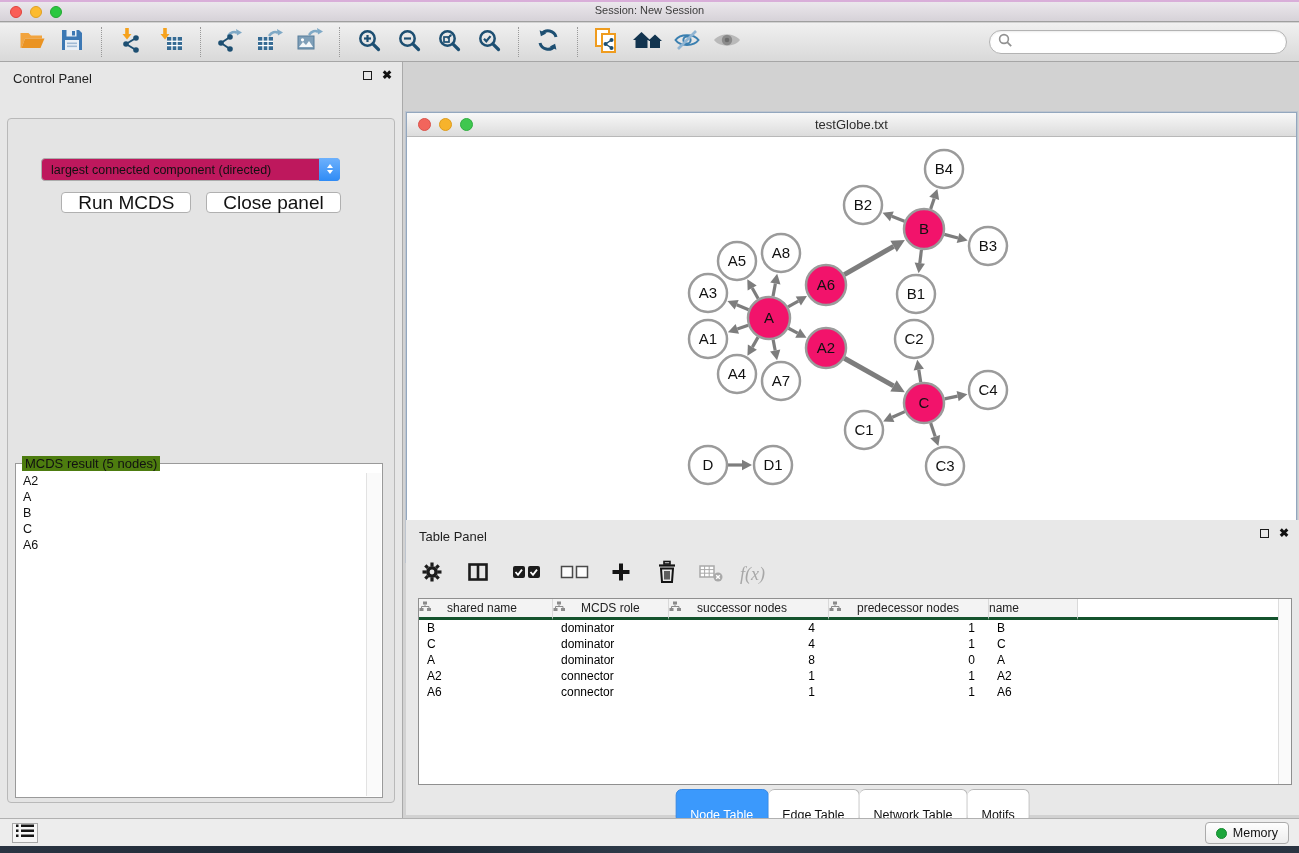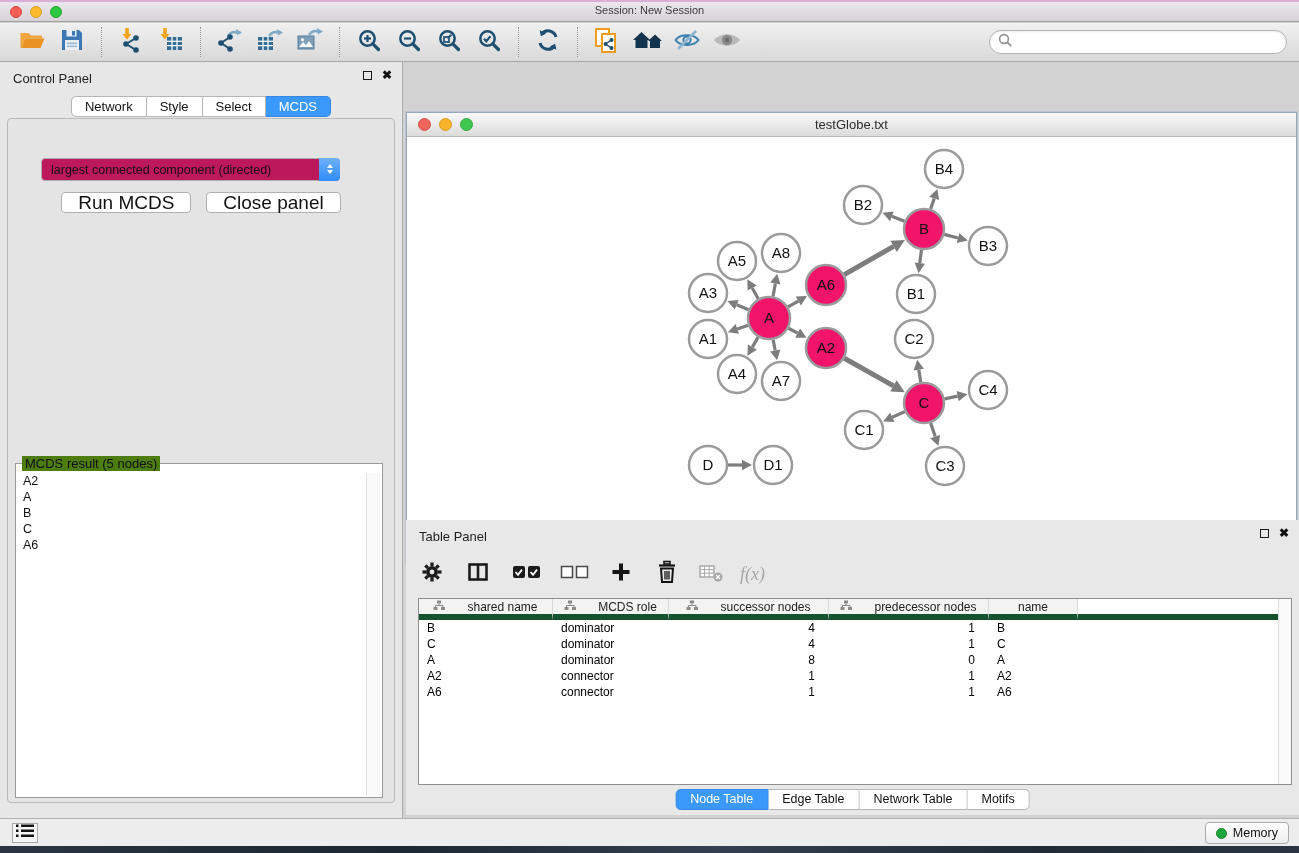--- a/index.html
+++ b/index.html
@@ -88,31 +88,31 @@
   .resize-grip { position:absolute; right:1px; bottom:1px; }
 
   
   .table-panel { position:absolute; left:406px; top:520px; width:893px; height:295px; background:#e8e8e8; }
   .tp-toolbar { position:absolute; left:14px; top:36px; height:36px; display:flex; align-items:center; }
   .tp-icon { display:flex; align-items:center; justify-content:center; cursor:default; }
   .fx-label { font-family:"Liberation Serif", serif; font-style:italic; font-size:18px; color:#a7a7a7; }
   .tp-tablewrap { position:absolute; left:12px; top:78px; width:874px; height:187px;
     background:#fff; border:1px solid #8f8f8f; overflow:hidden; }
   .thead { display:flex; height:21px; }
-  .th { background:#f3f3f3; border-right:1px solid #d9d9d9; border-bottom:6px solid #14532d;
-    display:flex; align-items:center; justify-content:center; gap:22px; font-size:12px; color:#222; }
+  .th { background:#f3f3f3; border-right:1px solid #d9d9d9; border-bottom:3px solid #14532d;
+    display:flex; align-items:center; justify-content:flex-start; gap:16px; font-size:12px; color:#222; }
   .th.filler { background:#fff; border-right:none; flex:1; }
   .trow { display:flex; height:16px; }
   .td { font-size:12px; line-height:16px; color:#000; overflow:hidden; white-space:nowrap; }
   .td.left { padding-left:8px; text-align:left; }
   .td.right { padding-right:14px; text-align:right; }
   .tp-vtrack { position:absolute; right:0; top:0; bottom:0; width:13px;
     background:#fafafa; border-left:1px solid #ddd; }
   .tp-tabs { position:absolute; left:50%; transform:translateX(-50%); top:269px; display:flex; }
-  .tp-tabs .seg-tab { font-size:12.5px; padding:0 14px; }
+  .tp-tabs .seg-tab { font-size:12.5px; padding:16px 14px;border-radius:6px; }
 
   
   .status-bar { position:absolute; left:0; top:818px; width:100%; height:28px;
     background:#ededed; border-top:1px solid #b1b1b1; }
   .list-btn { position:absolute; left:12px; top:4px; width:26px; height:20px;
     background:#f5f5f5; border:1px solid #a8a8a8; display:flex; align-items:center; justify-content:center; }
   .memory-btn { position:absolute; right:10px; top:3px; height:22px; padding:0 10px;
     background:linear-gradient(#fefefe,#ededed); border:1px solid #ababab; border-radius:4px;
     display:flex; align-items:center; gap:6px; font-size:12.5px; color:#111; }
   .mem-dot { width:11px; height:11px; border-radius:50%; background:#1ca63c; border:1px solid #178a31; }
@@ -296,26 +296,20 @@
       <input type="text" placeholder="" style="">
     </div>
   </div>
 
   <div class="control-panel">
     <div class="panel-title">Control Panel</div>
     <div class="panel-ctrls">
       <span class="float-box"></span>
       <span class="close-x">✖</span>
     </div>
-    <div class="cp-tabs seg-tabs">
-        <div class="seg-tab">Network</div>
-        <div class="seg-tab">Style</div>
-        <div class="seg-tab">Select</div>
-        <div class="seg-tab selected">MCDS</div>
-      </div>
     <div class="cp-body">
       <div class="criterion">
         <div class="criterion-text">largest connected component (directed)</div>
         <div class="stepper">
             <span class="tri-up"></span>
             <span class="tri-down"></span>
           </div>
       </div>
       <div class="cp-buttons">
         <button class="mac-btn">Run MCDS</button>

